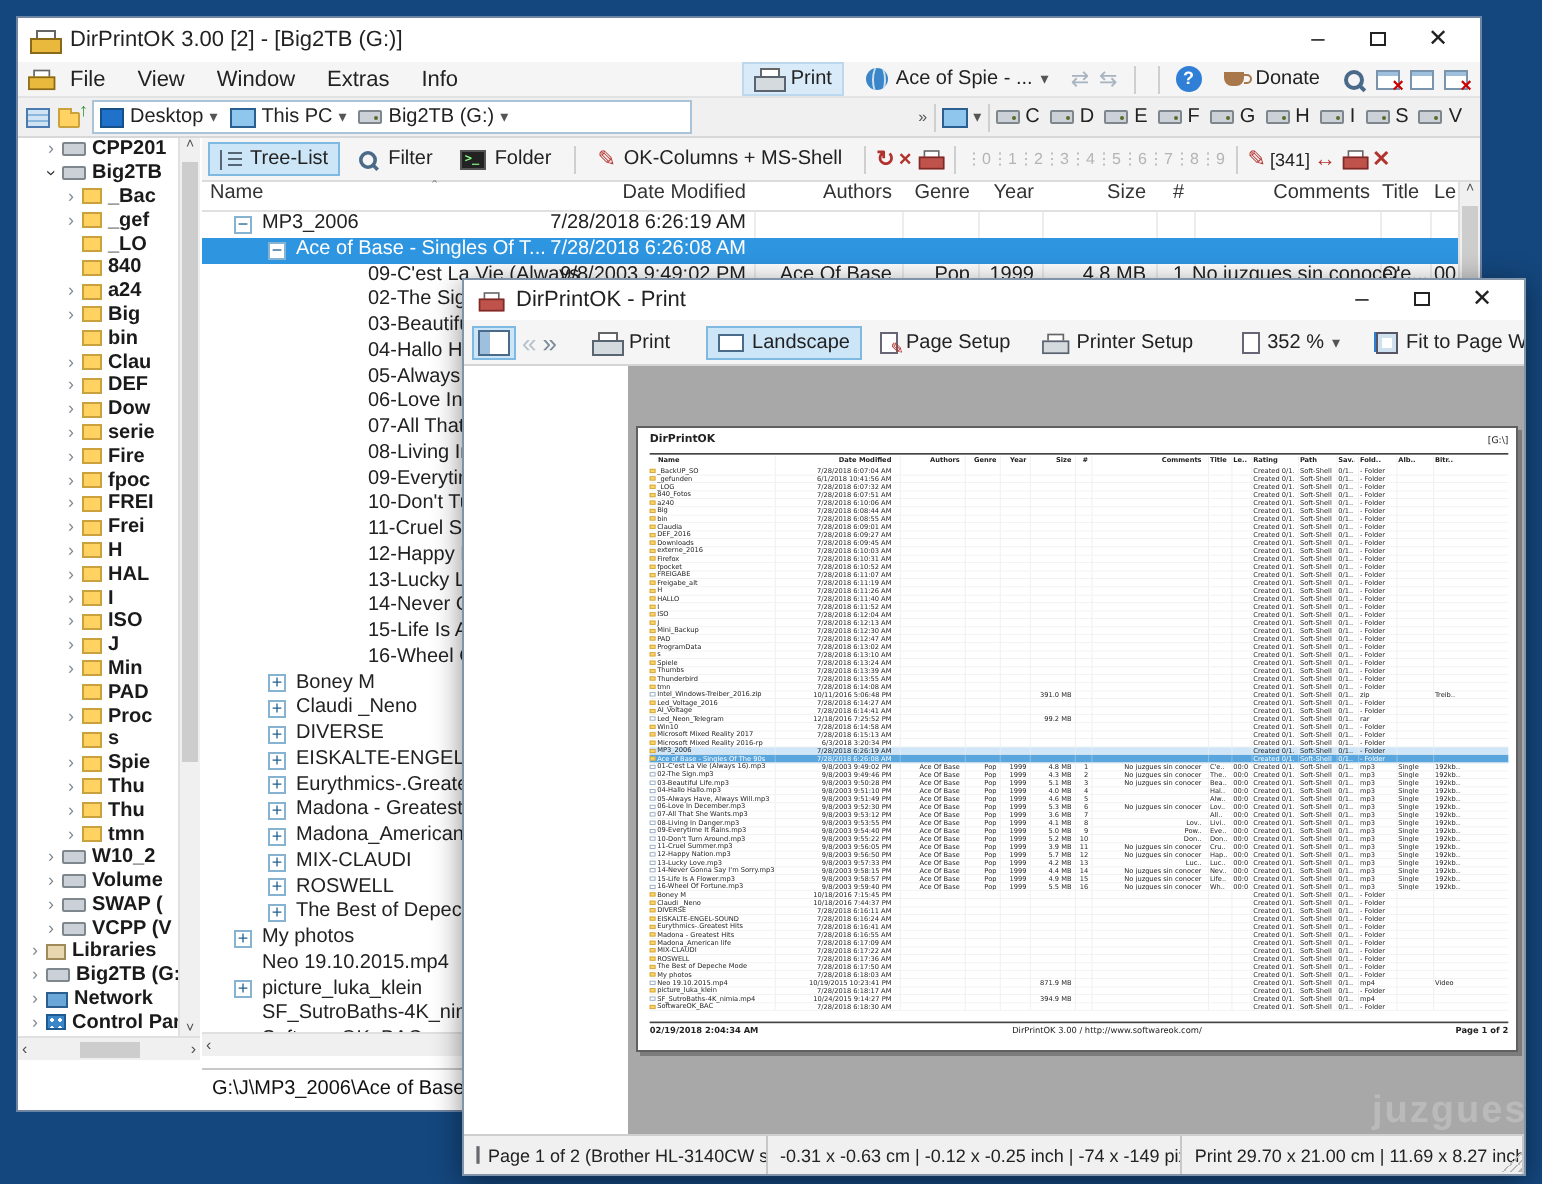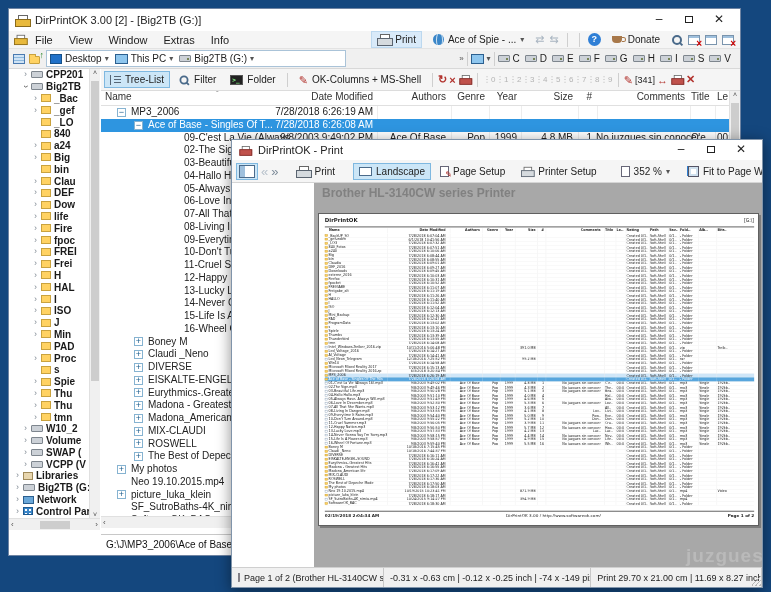--- a/index.html
+++ b/index.html
@@ -346,21 +346,21 @@
         <div class="trow">
         <span style="flex: 0 0 auto; padding-left: 22px;"></span>
         <span class="texp">›</span>
         <span class="tico folder"></span>
         <span>Dow</span>
       </div>
         <div class="trow">
         <span style="flex: 0 0 auto; padding-left: 22px;"></span>
         <span class="texp">›</span>
         <span class="tico folder"></span>
-        <span>life</span>
+        <span>serie</span>
       </div>
         <div class="trow">
         <span style="flex: 0 0 auto; padding-left: 22px;"></span>
         <span class="texp">›</span>
         <span class="tico folder"></span>
         <span>Fire</span>
       </div>
         <div class="trow">
         <span style="flex: 0 0 auto; padding-left: 22px;"></span>
         <span class="texp">›</span>
@@ -1204,21 +1204,20 @@
     <span class="tbtn">
         <span class="fit-ico"></span>
         <span>Fit to Page Wi...</span>
       </span>
     <span class="slider gray"></span>
   </div>
 
   <div class="pw-body">
 
     <div class="preview">
-      <div class="printer-name">Brother HL-3140CW series Printer</div>
 
       <div class="pv-page">
         <div class="pg-scale">
           <div class="pg-title">DirPrintOK</div>
           <div class="pg-path">[G:\]</div>
           <div class="pg-rule"></div>
           <div class="pg-cols">
             <span style="position:absolute;left:10px">Name</span>
             <span class="pc pc-date">Date Modified</span>
             <span class="pc pc-auth">Authors</span>

